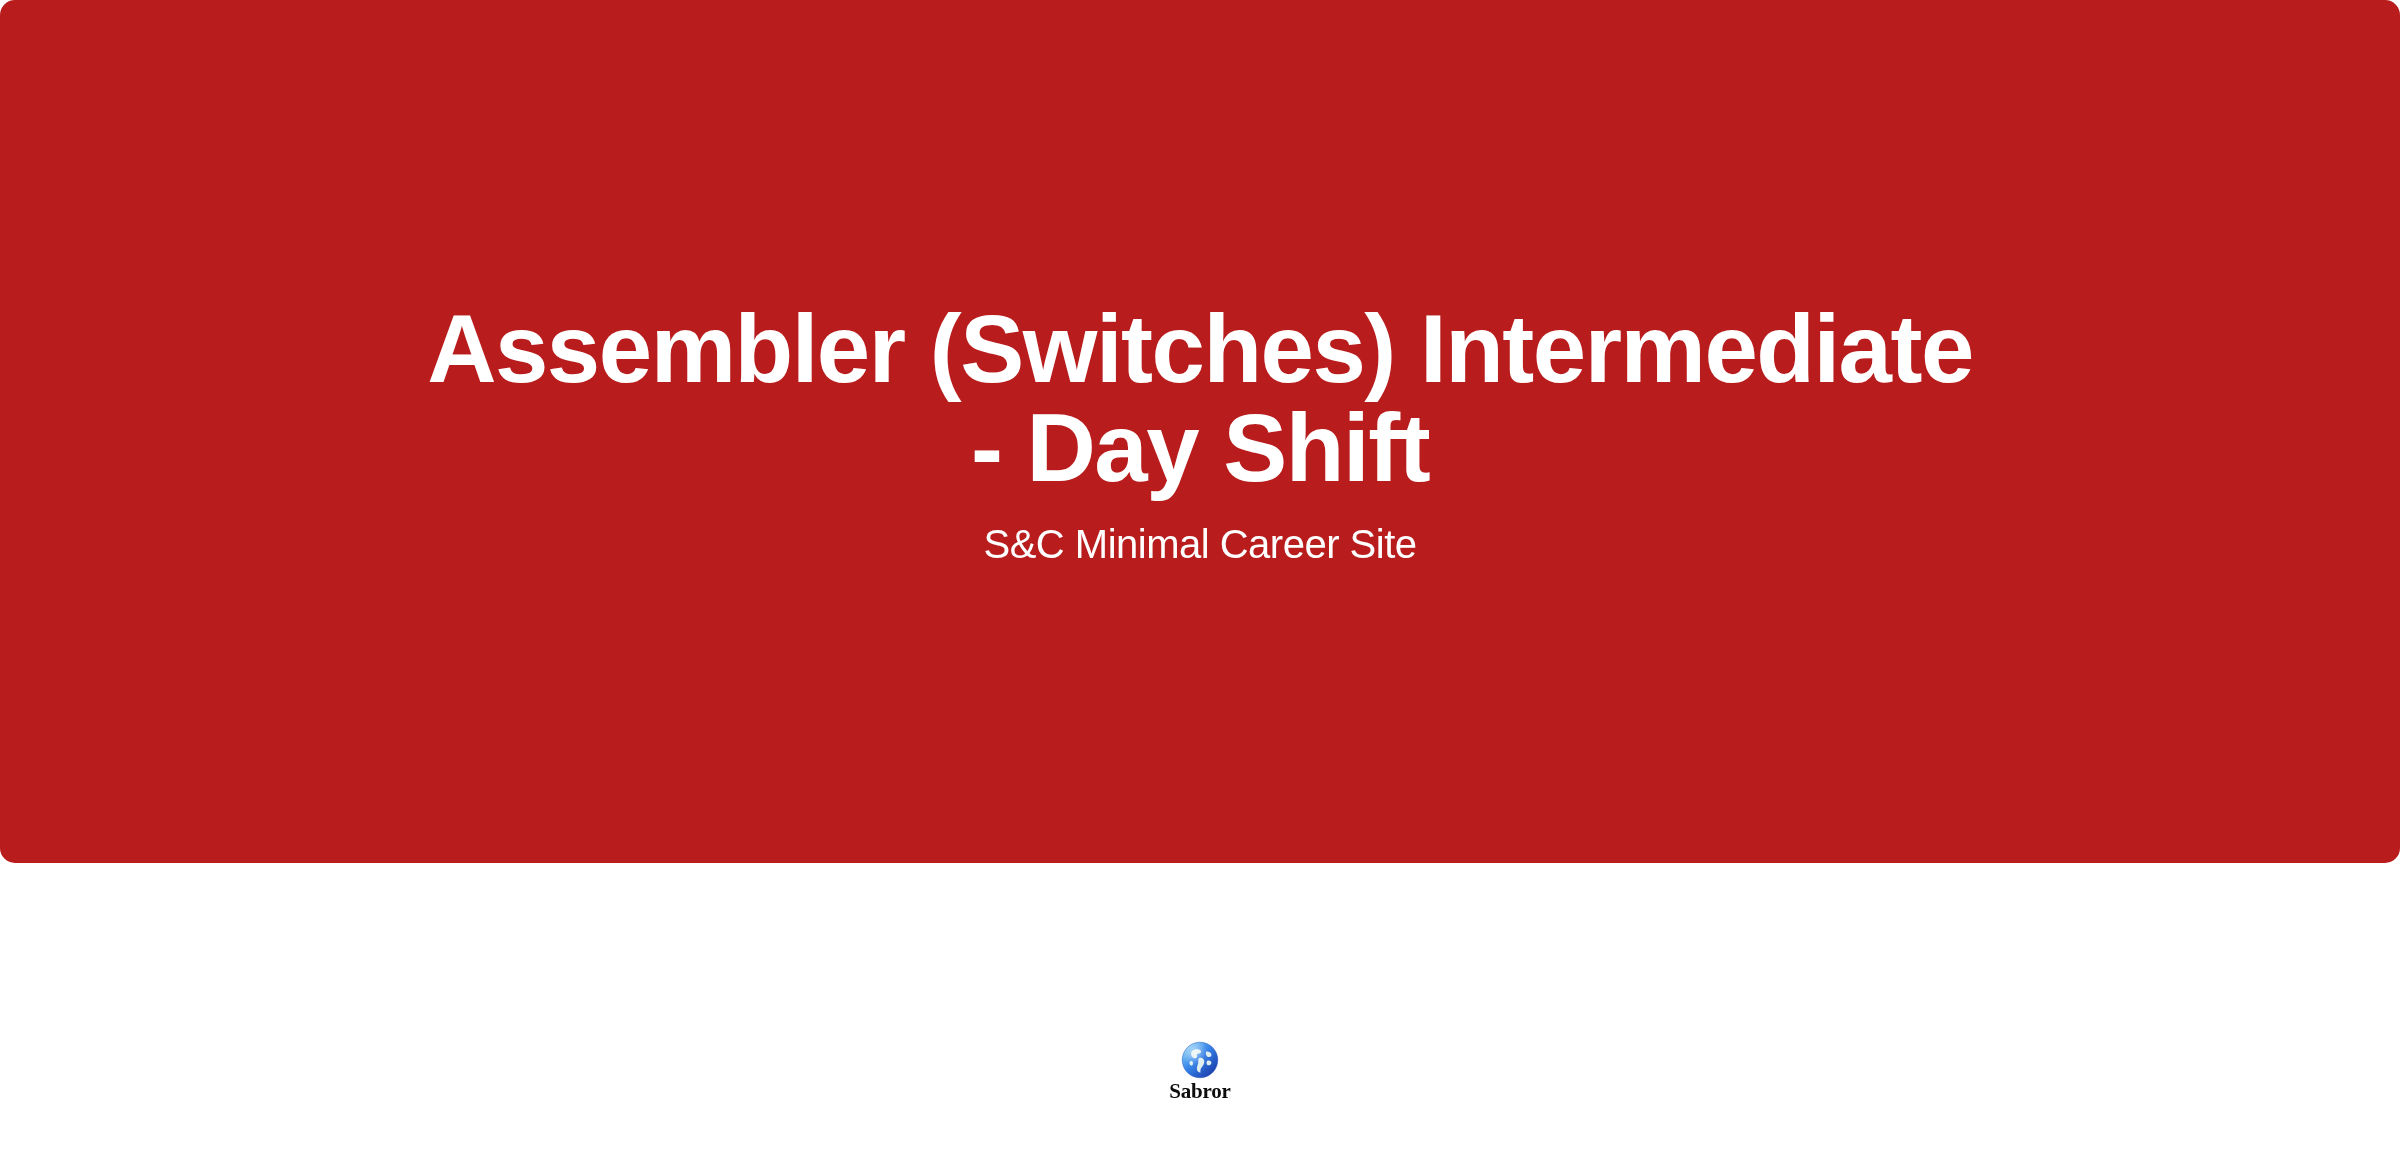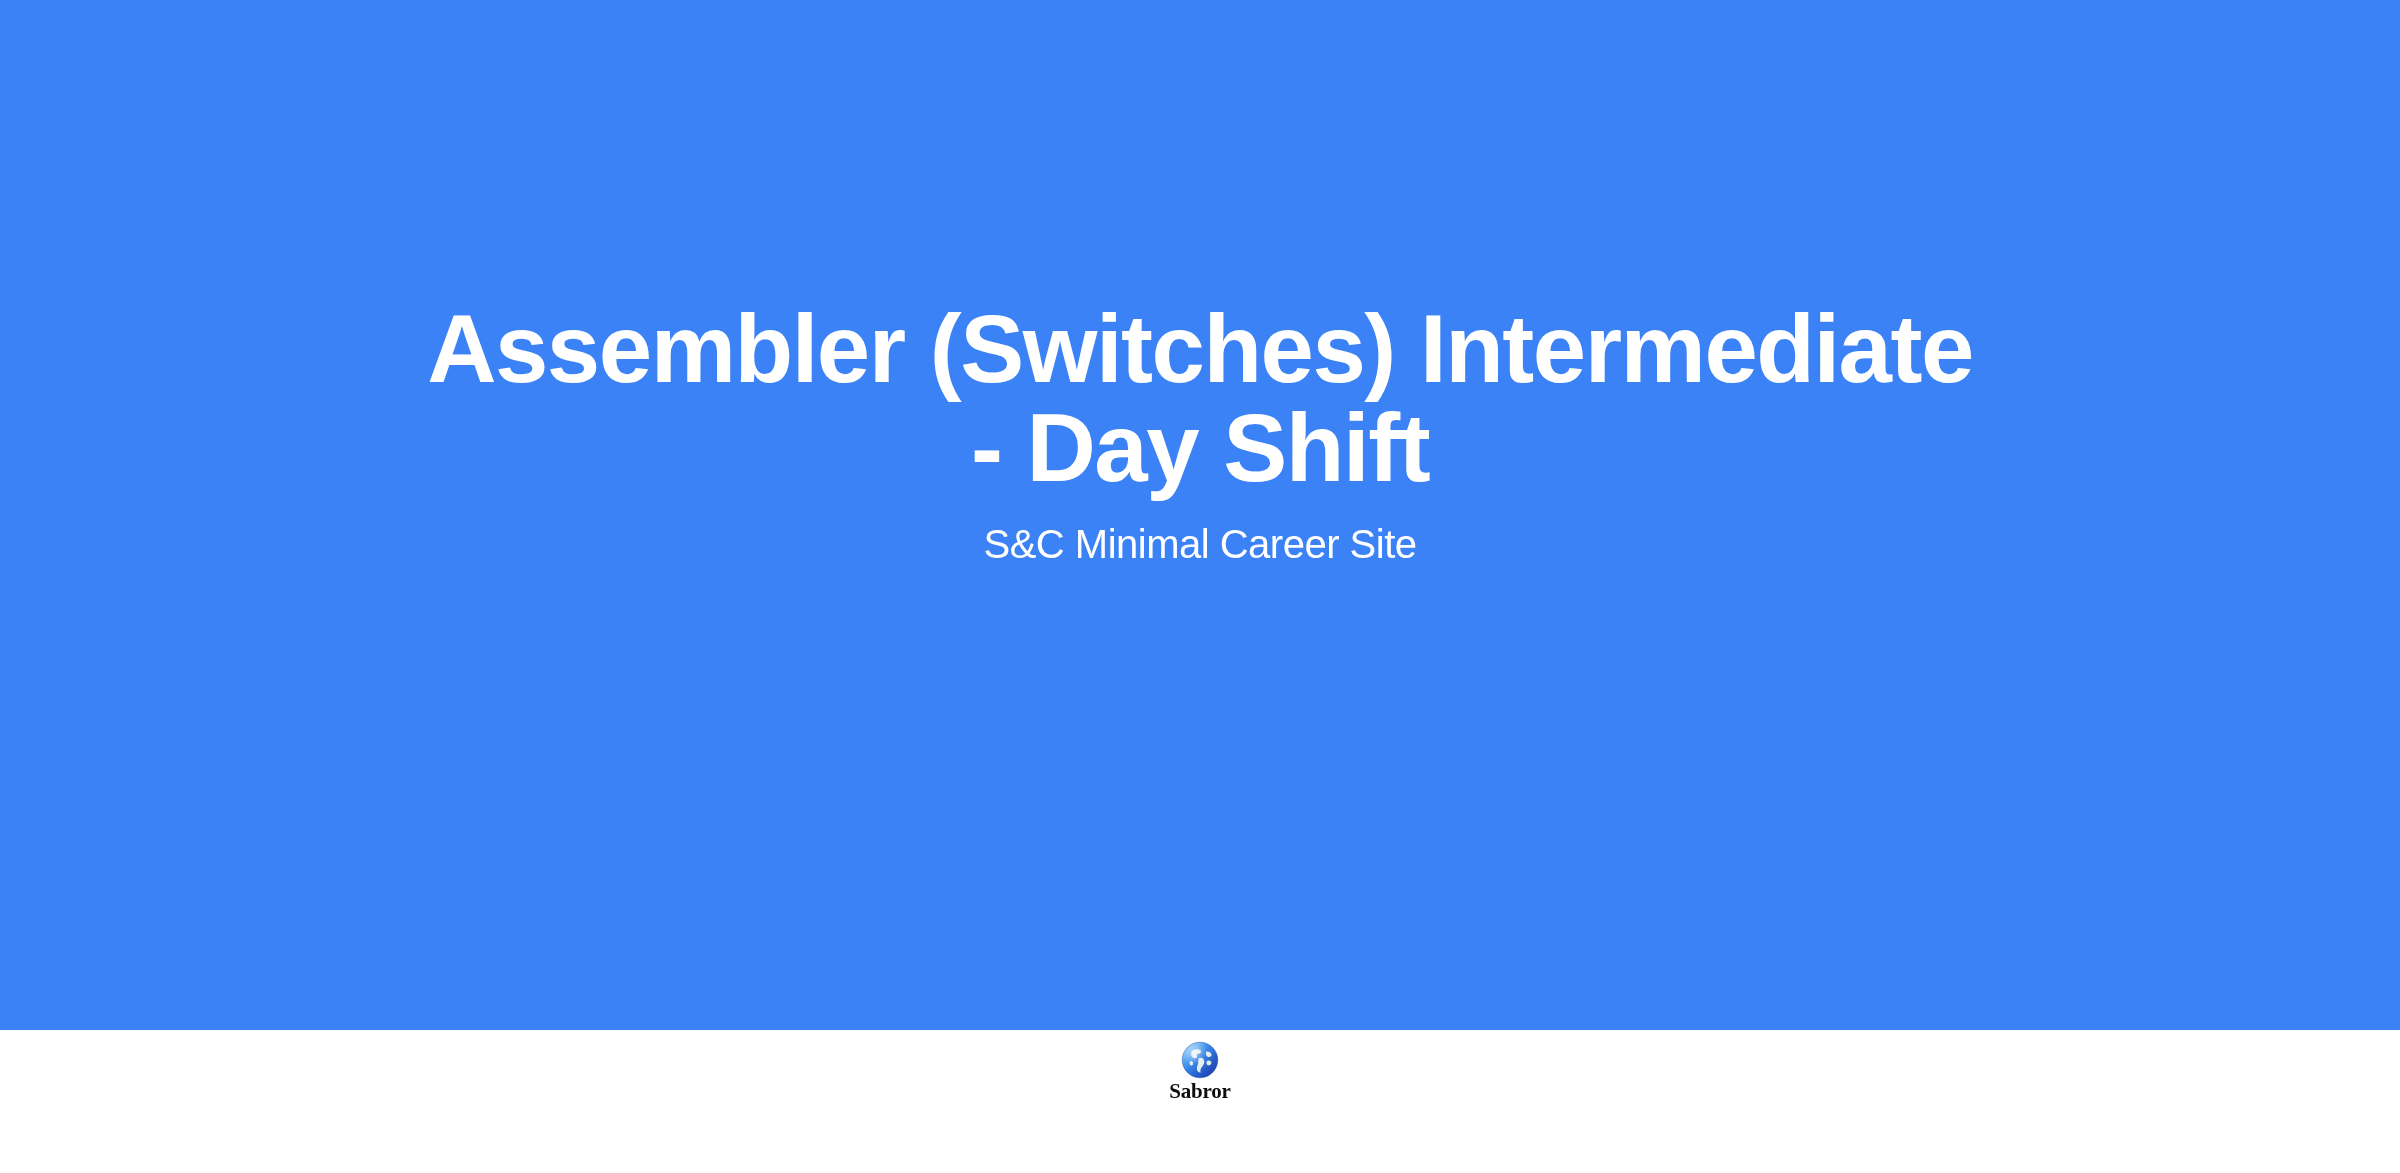--- a/index.html
+++ b/index.html
@@ -11,27 +11,28 @@
     width: 2400px;
     height: 1173px;
     overflow: hidden;
     font-family: "Liberation Sans", sans-serif;
     -webkit-font-smoothing: antialiased;
   }
 
   #share-card {
     position: relative;
     width: 2400px;
-    height: 1030px;
-    background: #3b82f6;
+    height: 863px;
+    background: #b91c1c;
     box-sizing: border-box;
     display: flex;
     flex-direction: column;
     align-items: center;
     justify-content: flex-start;
+    border-radius: 15px;
   }
 
   
   .hero {
     position: absolute;
     left: 0;
     right: 0;
     top: 300px;
     display: flex;
     flex-direction: column;

